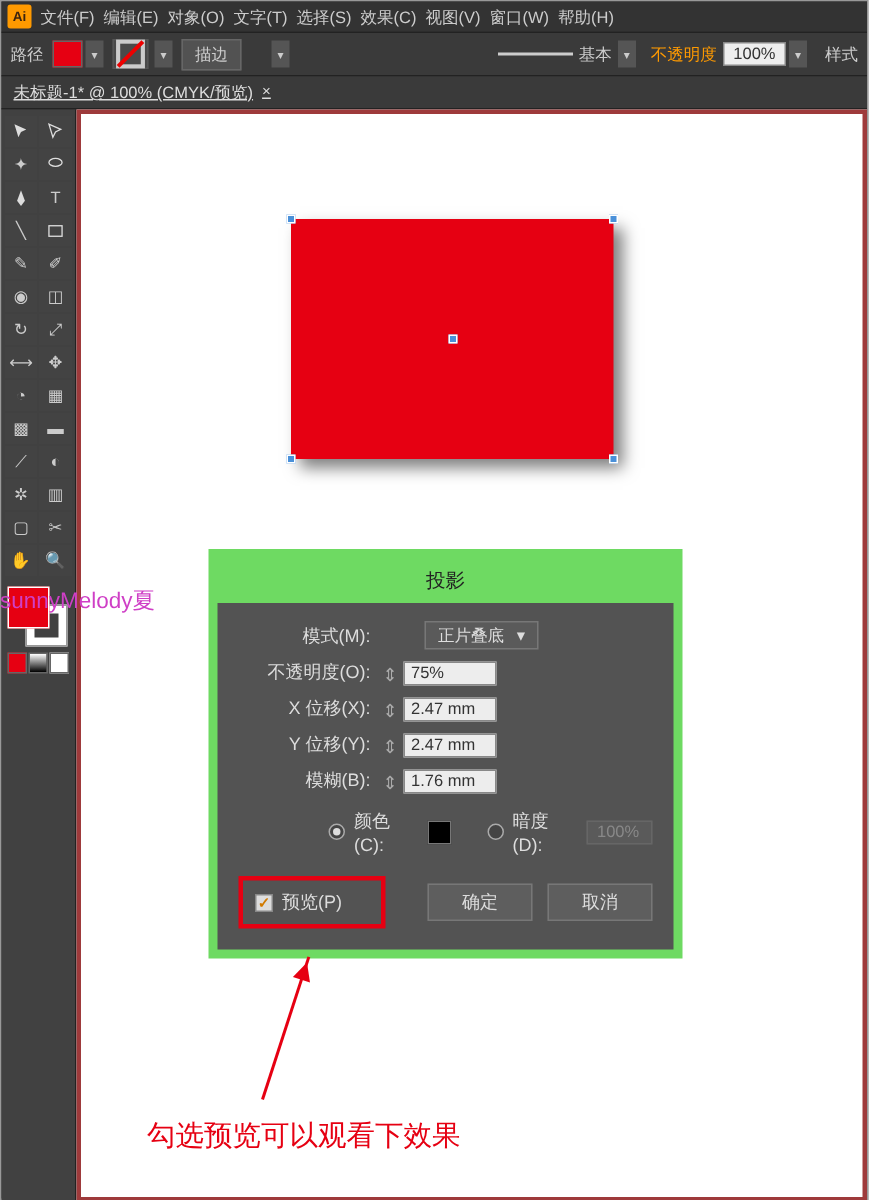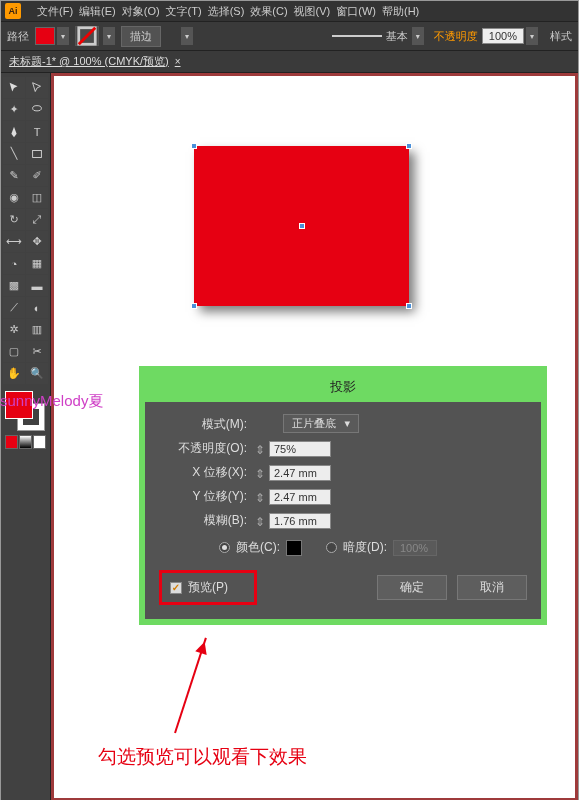--- a/index.html
+++ b/index.html
@@ -1,19 +1,19 @@
 <!DOCTYPE html>
 <html><head>
 <meta charset="utf-8">
 <style>
 * { margin: 0; padding: 0; box-sizing: border-box; font-family: "Microsoft YaHei", Arial, sans-serif; }
 body { background: #f0f0f0; width: 579px; height: 800px; overflow: hidden; position: relative; }
 .app-frame { background: #333; width: 579px; height: 800px; border: 1px solid #999; }
 .menubar { background: #333; color: #ccc; font-size: 11px; display: flex; align-items: center; padding: 2px 4px; height: 20px; }
-.ai-logo { width: 16px; height: 16px; background: #ff9a00; color: #3c240f; font-size: 9px; font-weight: bold; display: flex; align-items: center; justify-content: center; margin-right: 16px; border-radius: 2px; }
+.ai-logo { width: 16px; height: 16px; background: #ff9a00; color: #3c240f; font-size: 9px; font-weight: bold; display: flex; align-items: center; justify-content: center; margin-right: 6px; border-radius: 2px; }
 .menu-item { margin-right: 6px; cursor: pointer; }
 .control-bar { background: #3a3a3a; color: #ccc; font-size: 11px; display: flex; align-items: center; padding: 4px 6px; height: 30px; border-top: 1px solid #222; border-bottom: 1px solid #222; }
 .label { margin-right: 6px; font-family: Liberation Serif, serif; }
 .swatch { width: 20px; height: 18px; border: 1px solid #666; margin-right: 2px; }
 .fill-swatch { background: #e60012; }
 .dropdown-arrow { width: 12px; height: 18px; background: #555; display: flex; align-items: center; justify-content: center; font-size: 8px; margin-right: 6px; color: #ccc; }
 .icon-btn { width: 24px; height: 20px; background: #4a4a4a; margin-right: 4px; display: flex; align-items: center; justify-content: center; color: #ccc; border: 1px solid #555; }
 .text-btn { background: #525252; color: #ccc; padding: 2px 8px; font-size: 11px; margin-right: 20px; border: 1px solid #666; }
 .stroke-display { display: flex; align-items: center; margin-left: auto; }
 .stroke-line { width: 50px; height: 2px; background: #ccc; margin-right: 4px; }
@@ -32,21 +32,21 @@
 .stroke-box { position: absolute; bottom: 0; right: 0; width: 28px; height: 28px; background: #fff; border: 1px solid #999; z-index: 1; }
 .stroke-box::after { content: ""; position: absolute; top: 5px; left: 5px; right: 5px; bottom: 5px; background: #414141; }
 .color-mode { display: flex; gap: 1px; margin-top: 4px; }
 .mode-sw { width: 14px; height: 14px; border: 1px solid #666; }
 .canvas-area { flex: 1; background: #fff; position: relative; border: 3px solid #9e3a3b; }
 .red-rect { position: absolute; top: 70px; left: 140px; width: 215px; height: 160px; background: #e60012; box-shadow: 6px 6px 10px rgba(0,0,0,0.5); }
 .sel-handle { position: absolute; width: 6px; height: 6px; background: #4a90d9; border: 1px solid #fff; }
 .h-tl { top: -3px; left: -3px; } .h-tr { top: -3px; right: -3px; }
 .h-bl { bottom: -3px; left: -3px; } .h-br { bottom: -3px; right: -3px; }
 .h-c { top: 50%; left: 50%; transform: translate(-50%,-50%); }
-.dialog-wrap { position: absolute; top: 290px; left: 85px; width: 408px; background: #6eda62; padding: 6px; }
+.dialog-wrap { position: absolute; top: 290px; left: 85px; width: 316px; background: #6eda62; padding: 6px; }
 .dialog { background: #535353; padding: 0; }
 .dialog-title { text-align: center; color: #222; font-size: 13px; padding: 6px; background: #6eda62; }
 .dialog-body { padding: 12px 14px 14px; color: #ddd; font-size: 12px; }
 .field-row { display: flex; align-items: flex-end; margin-bottom: 7px; }
 .field-label { width: 88px; text-align: right; margin-right: 6px; }
 .link-icon { width: 14px; font-size: 12px; text-align: center; margin-right: 2px; color: #aaa; }
 .field-input { background: #ededed; color: #333; border: 1px solid #888; padding: 1px 4px; width: 62px; font-size: 11px; }
 .field-dropdown { background: #5a5a5a; color: #ddd; border: 1px solid #777; padding: 1px 8px; width: 76px; font-size: 11px; display: flex; justify-content: space-between; align-items: center; margin-left: 30px; }
 .radio-row { display: flex; align-items: center; margin: 10px 0 14px 60px; gap: 6px; }
 .radio { width: 11px; height: 11px; border-radius: 50%; border: 1px solid #aaa; display: inline-block; background: #444; }

